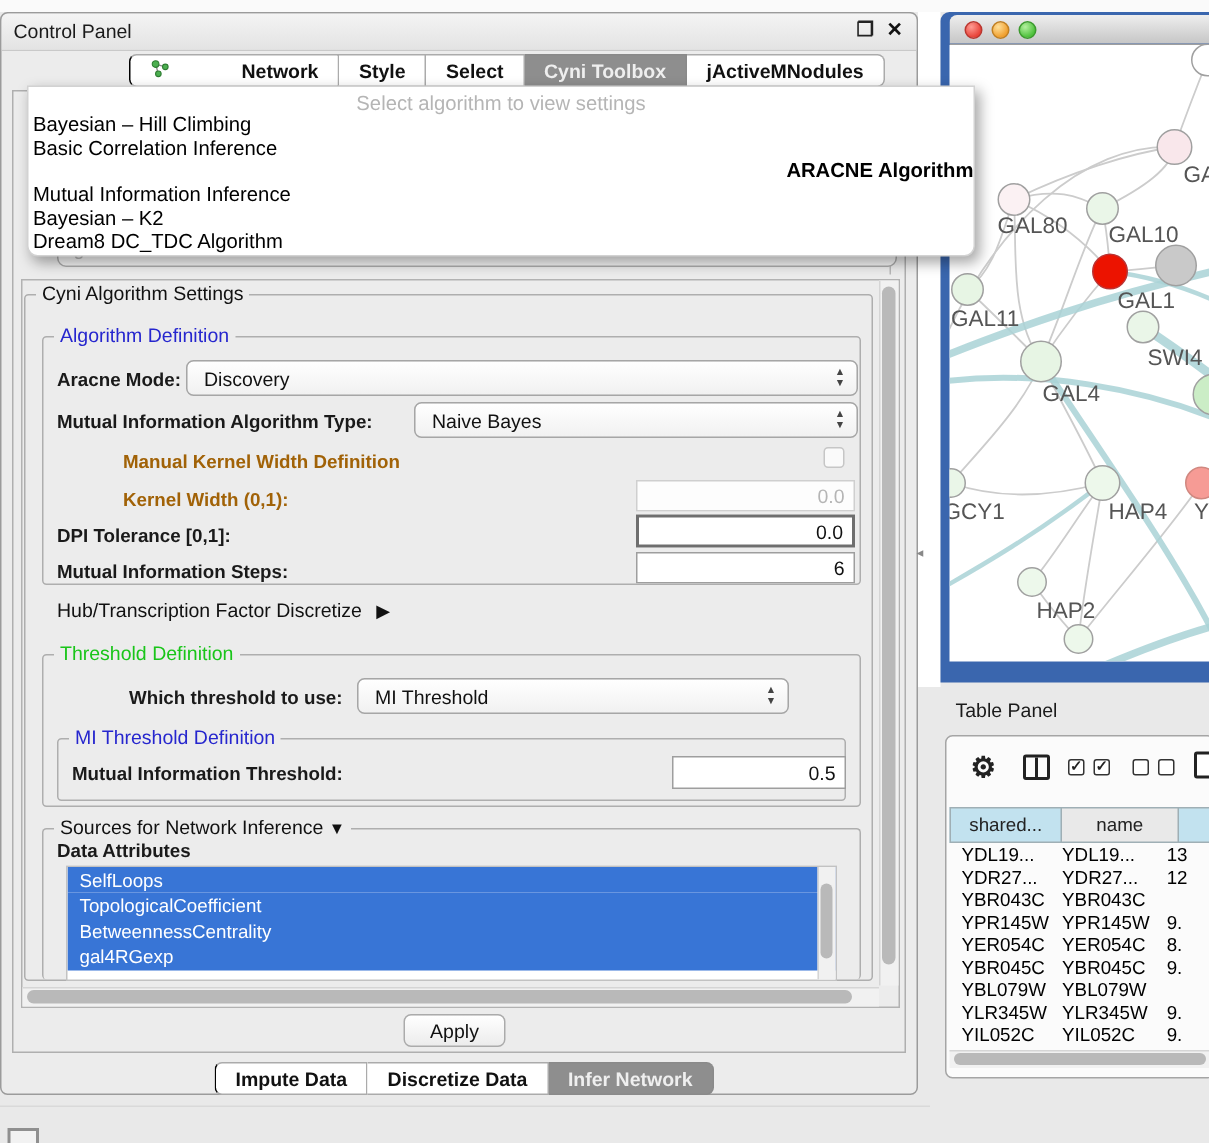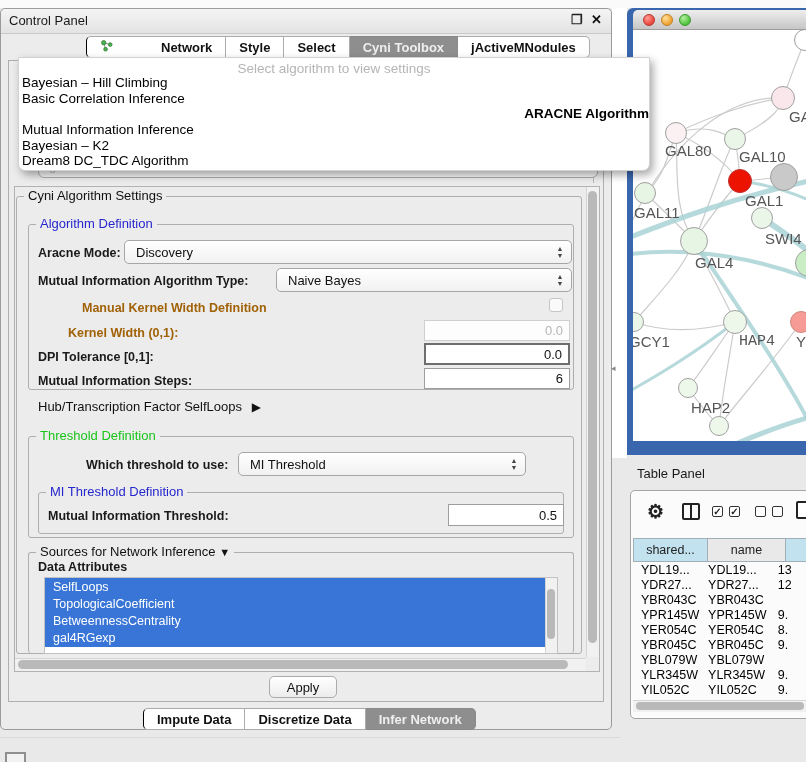--- a/index.html
+++ b/index.html
@@ -214,37 +214,37 @@
 
   <div class="abs lbl" style="left:38px; top:274px;">Mutual Information Algorithm Type:</div>
   <div class="abs combo" style="left:276px; top:268px; width:296px; height:24px;">
     <span class="val">Naive Bayes</span>
     <span class="spin">▲<br>▼</span>
   </div>
 
   <div class="abs lbl disabled" style="left:38px; top:301px;">Manual Kernel Width Definition</div>
   <div class="abs checkbox" style="left:549px; top:298px;"></div>
 
-  <div class="abs lbl disabled" style="left:24px; top:326px;">Kernel Width (0,1):</div>
+  <div class="abs lbl disabled" style="left:38px; top:326px;">Kernel Width (0,1):</div>
   <div class="abs tfield disabled" style="left:424px; top:320px; width:146px; height:21px;">
     <span>0.0</span>
   </div>
 
   <div class="abs lbl" style="left:38px; top:350px;">DPI Tolerance [0,1]:</div>
   <div class="abs tfield focus" style="left:424px; top:343px; width:146px; height:22px;">
     <span>0.0</span>
   </div>
 
   <div class="abs lbl" style="left:38px; top:374px;">Mutual Information Steps:</div>
   <div class="abs tfield" style="left:424px; top:368px; width:146px; height:21px;">
     <span>6</span>
   </div>
 
   <div class="abs" style="left:38px; top:399px; font-size:13px; color:#111;">
-    <span>Hub/Transcription Factor SelfLoops</span>
+    <span>Hub/Transcription Factor Discretize</span>
     <span class="tri" style="margin-left:6px; font-size:12px;">▶</span>
   </div>
 
   <div class="abs fieldset" id="fs-thresh">
     <span class="legend green">Threshold Definition</span>
   </div>
 
   <div class="abs lbl" style="left:86px; top:458px;">Which threshold to use:</div>
   <div class="abs combo" style="left:238px; top:452px; width:288px; height:24px;">
     <span class="val">MI Threshold</span>
@@ -355,21 +355,21 @@
         <div class="node-label" style="left: 112px; top: 162px;">GAL1</div>
         <div class="node" style="left: 137px; top: 133px; height: 28px; width: 28px; background: rgb(201, 201, 201);"></div>
         <div class="node" style="left: 118px; top: 177px; height: 22px; width: 22px; background: rgb(234, 246, 232);"></div>
         <div class="node-label" style="left: 132px; top: 200px;">SWI4</div>
         <div class="node" style="left: 47px; top: 197px; height: 28px; width: 28px; background: rgb(231, 245, 228);"></div>
         <div class="node-label" style="left: 62px; top: 224px;">GAL4</div>
         <div class="node" style="left: 162px; top: 219px; height: 28px; width: 28px; background: rgb(203, 237, 198);"></div>
         <div class="node" style="left: -9px; top: 282px; height: 20px; width: 20px; background: rgb(234, 246, 232);"></div>
         <div class="node-label" style="left: -4px; top: 303px;">GCY1</div>
         <div class="node" style="left: 90px; top: 280px; height: 24px; width: 24px; background: rgb(237, 248, 235);"></div>
-        <div class="node-label" style="left: 106px; top: 303px; font-family: Liberation Mono, monospace;">HAP4</div>
+        <div class="node-label" style="left: 106px; top: 303px;">HAP4</div>
         <div class="node" style="left: 157px; top: 281px; height: 22px; width: 22px; background: rgb(246, 155, 149); border-color: rgb(208, 136, 128);"></div>
         <div class="node-label" style="left: 163px; top: 303px;">Y</div>
         <div class="node" style="left: 45px; top: 348px; height: 20px; width: 20px; background: rgb(237, 248, 235);"></div>
         <div class="node-label" style="left: 58px; top: 369px;">HAP2</div>
         <div class="node" style="left: 76px; top: 386px; height: 20px; width: 20px; background: rgb(237, 248, 235);"></div>
       </div>
   </div>
 
   <div class="abs" id="table-title">Table Panel</div>
   <div class="abs" id="table-window"></div>

